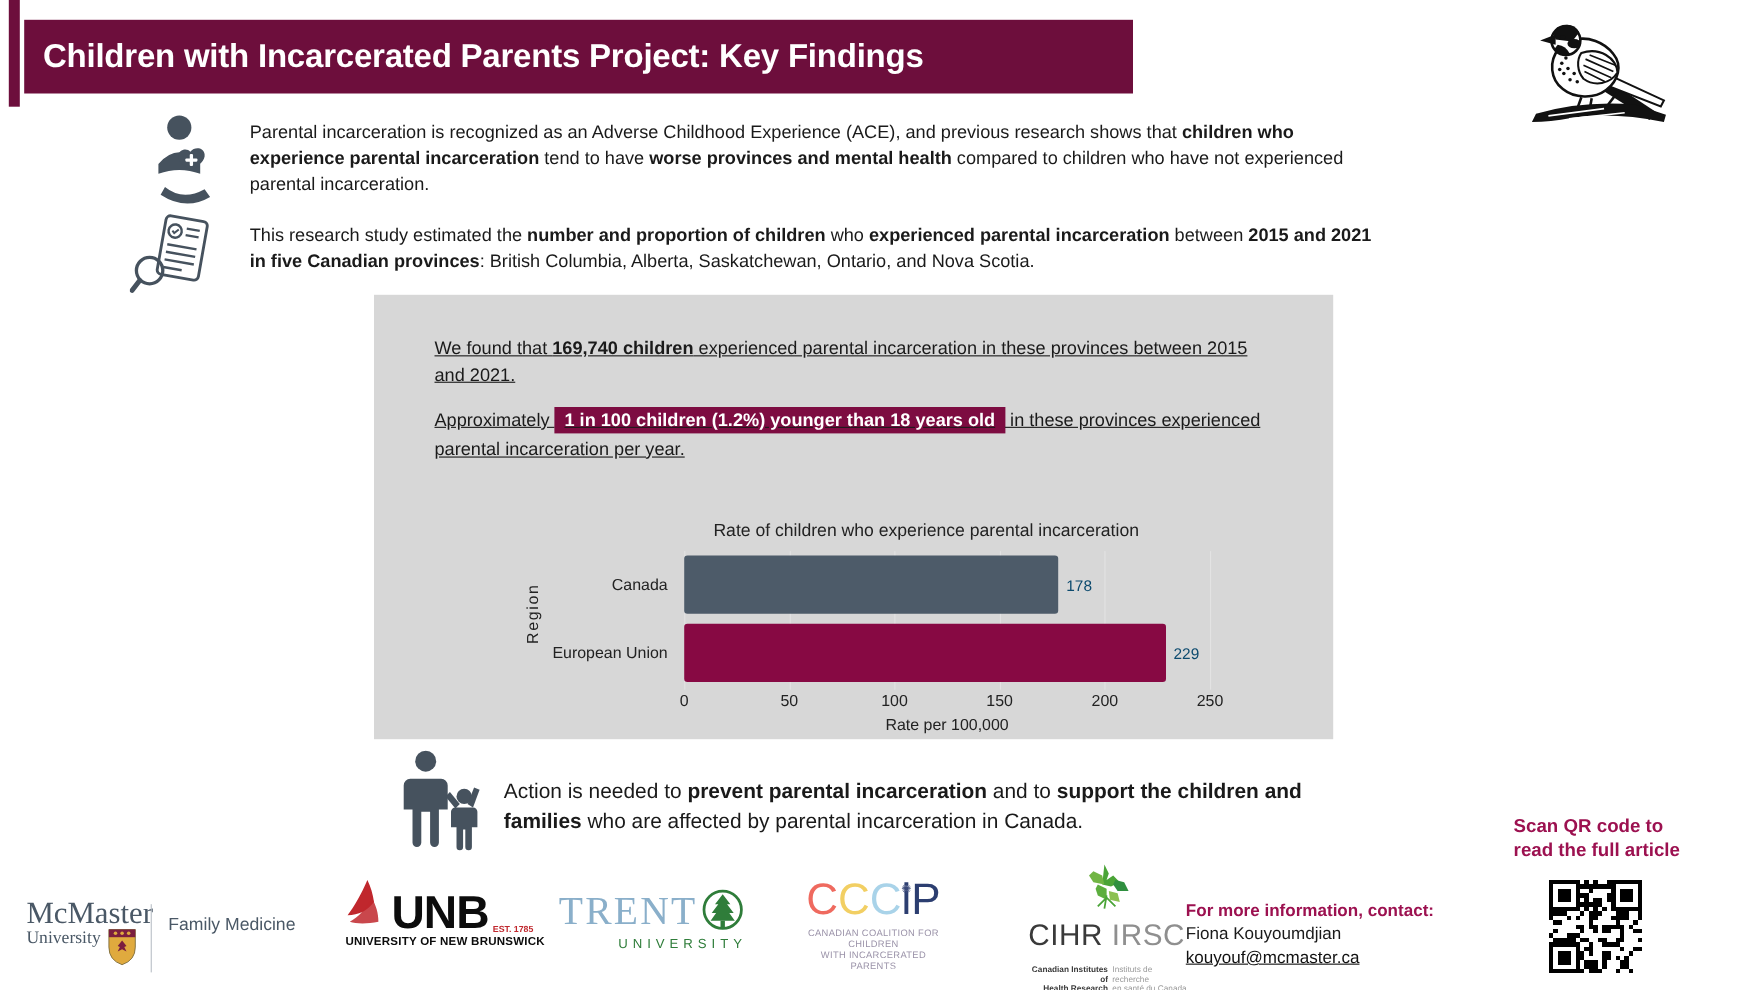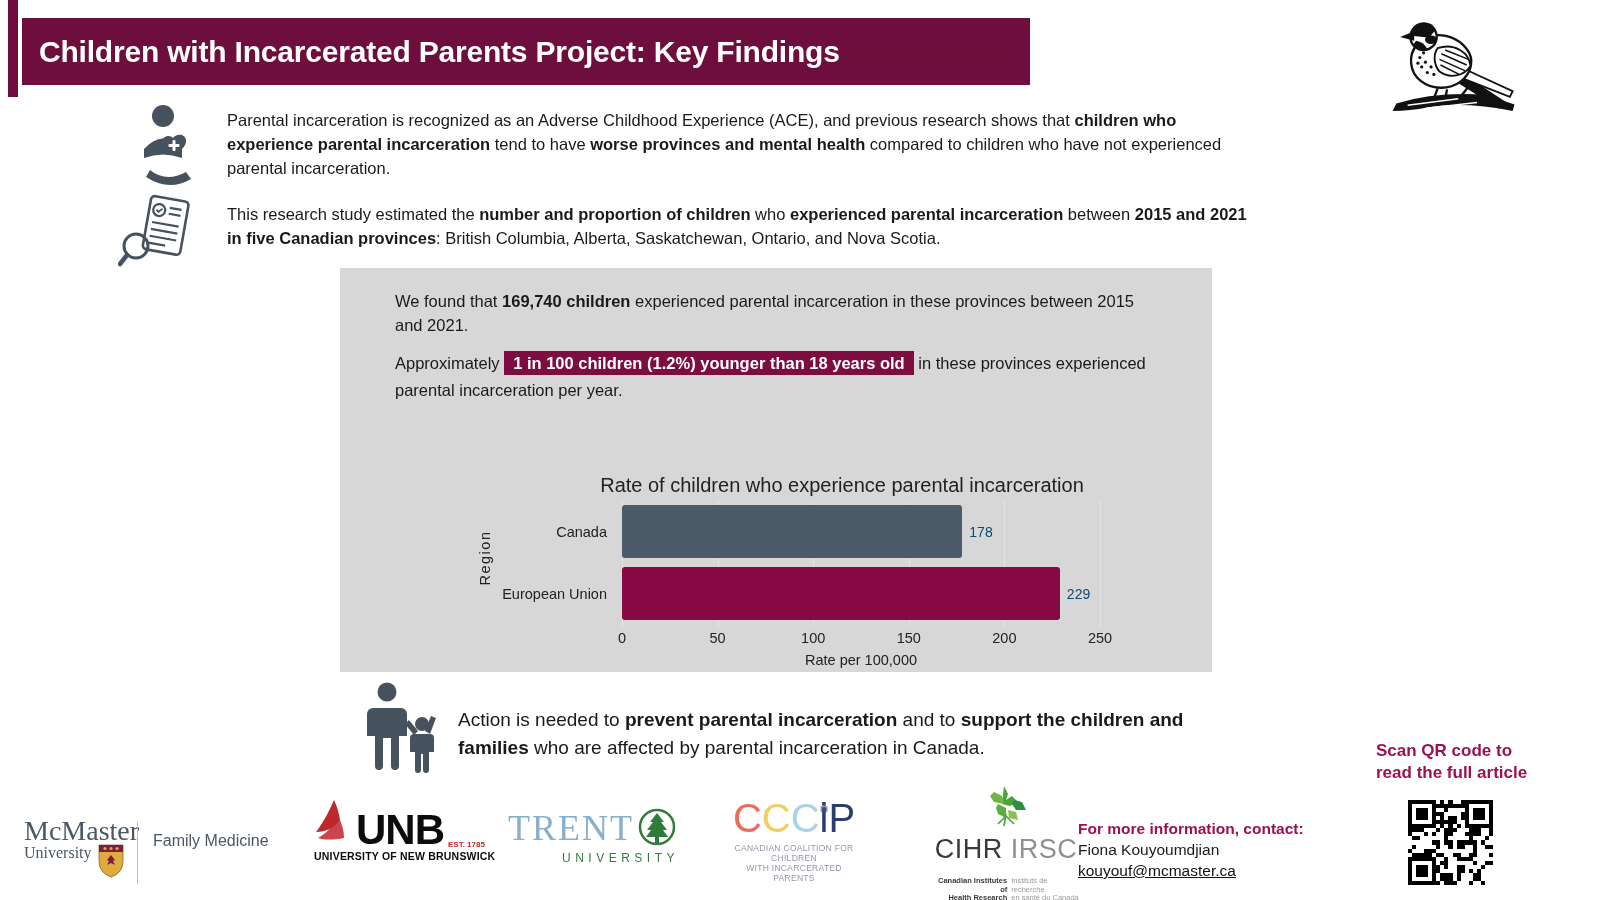--- a/index.html
+++ b/index.html
@@ -20,25 +20,25 @@
   
   .icon-box{position:absolute;}
   .intro1-icon{left:136px; top:104px; width:64px; height:84px;}
   .intro1-text{position:absolute; left:227px; top:108px; width:1022px; font-size:16.5px; line-height:24px;}
   .intro2-icon{left:118px; top:194px; width:80px; height:76px;}
   .intro2-text{position:absolute; left:227px; top:202px; width:1032px; font-size:16.5px; line-height:24px;}
 
   
   .findings-box{position:absolute; left:340px; top:268px; width:872px; height:404px; background:var(--graybox,#d7d7d7);}
   .findings-text{position:absolute; left:55px; top:21px; width:762px; font-size:16.5px; line-height:24px;}
-  .findings-text p{margin:0 0 13px 0;}
+  .findings-text p{margin:16px 0 13px 0;text-decoration:underline;}
   .findings-text p.hl-line{line-height:27px;}
 
   
-  .chart-title{position:absolute; left:232px; top:206px; width:540px; text-align:center; font-size:20px; color:#222;}
+  .chart-title{position:absolute; left:232px; top:206px; width:540px; text-align:center; font-size:16px; color:#222;}
   .chart-ylabel{position:absolute; left:118px; top:282px; font-size:14.5px; color:#222; letter-spacing:1.5px;
     transform:rotate(-90deg); transform-origin:center;}
   .chart-cats{position:absolute; left:95px; top:237px; width:172px; height:118px; display:flex; flex-direction:column; gap:9px;}
   .cat-label{height:53px; display:flex; align-items:center; justify-content:flex-end; font-size:14.5px; color:#222;}
   .chart-plot{position:absolute; left:282px; top:237px; width:478px; height:118px; display:flex; flex-direction:column; gap:9px;}
   .gridline{position:absolute; top:-4px; bottom:-4px; width:1px; background:#e3e3e3;}
   .bar-row{position:relative; height:53px; display:flex; align-items:center;}
   .bar{height:53px; border-radius:3px; position:relative; z-index:1;}
   .bar-value{margin-left:7px; font-size:14px; color:#0c4a6e; z-index:1;}
   .chart-xticks{position:absolute; left:282px; top:362px; width:478px; height:18px;}

